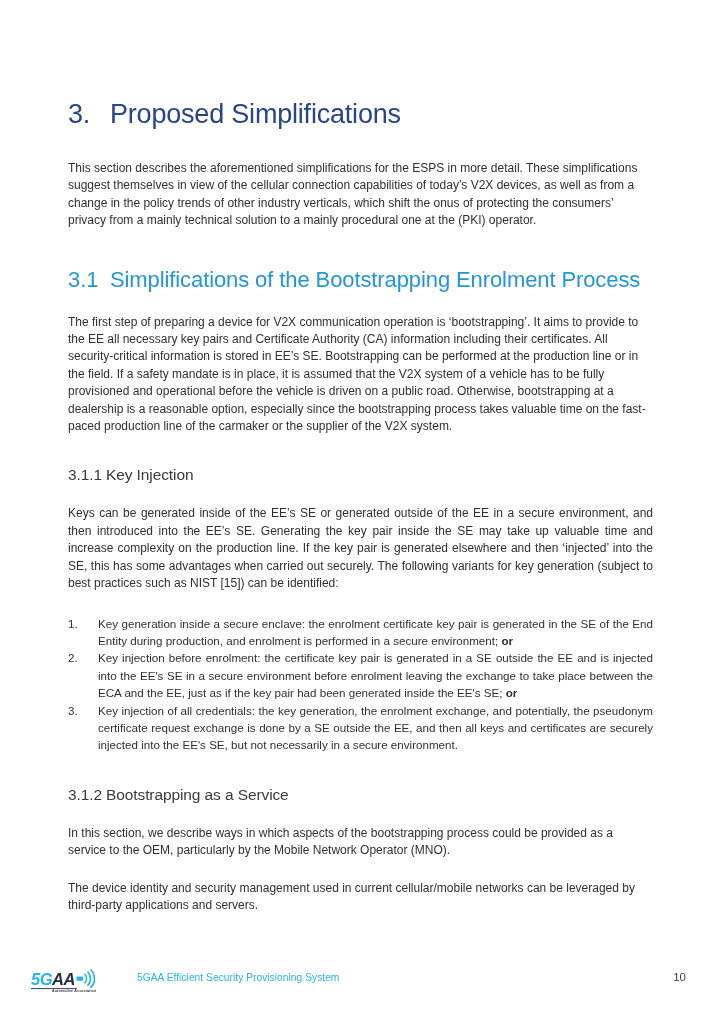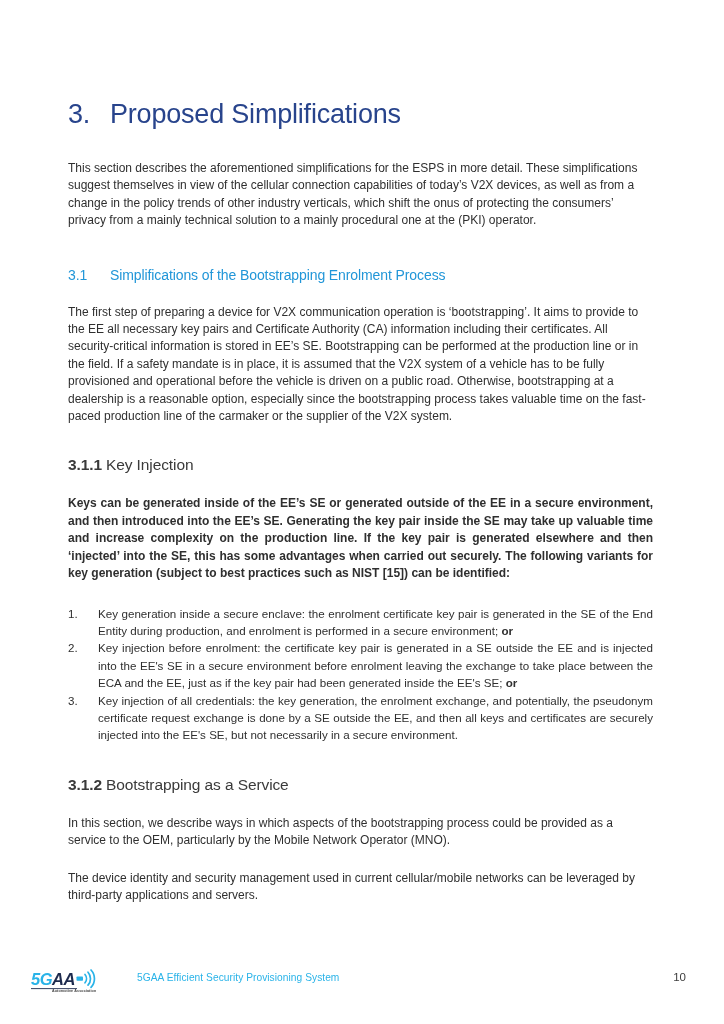--- a/index.html
+++ b/index.html
@@ -43,21 +43,21 @@
   .h1 .num {
     width: 42px;
     flex: 0 0 42px;
   }
   .h1 .txt { white-space: nowrap; }
 
   .h2 {
     display: flex;
     align-items: baseline;
     color: #2196d8;
-    font-size: 14px;
+    font-size: 22px;
     font-weight: 400;
     letter-spacing: -0.1px;
     margin: 0;
     padding-top: 37px;
   }
   .h2 .num {
     width: 42px;
     flex: 0 0 42px;
   }
 
@@ -66,40 +66,39 @@
     align-items: baseline;
     color: #3a3a3a;
     font-size: 15.5px;
     font-weight: 400;
     letter-spacing: -0.1px;
     margin: 0;
   }
   .h3 .num {
     width: 38px;
     flex: 0 0 38px;
-    font-weight: bold;
   }
 
   .h3-keyinj { padding-top: 31px; }
   .h3-boot   { padding-top: 32px; }
 
   
   p.body {
     font-size: 12px;
     line-height: 17.4px;
     color: #2f2f2f;
     margin: 0;
   }
   p.left  { text-align: left; }
   p.just  { text-align: justify; }
 
   .gap-intro   { padding-top: 30px; }
   .gap-p1      { padding-top: 21px; }
   .gap-p2      { padding-top: 20px; }
-  .gap-p3      { padding-top: 21px; font-weight: bold; }
+  .gap-p3      { padding-top: 21px; }
   .gap-p4      { padding-top: 21px; }
   .gap-p5      { padding-top: 20px; }
 
   
   ol.numlist {
     margin: 0;
     padding: 0;
     list-style: none;
     padding-top: 22px;
   }

